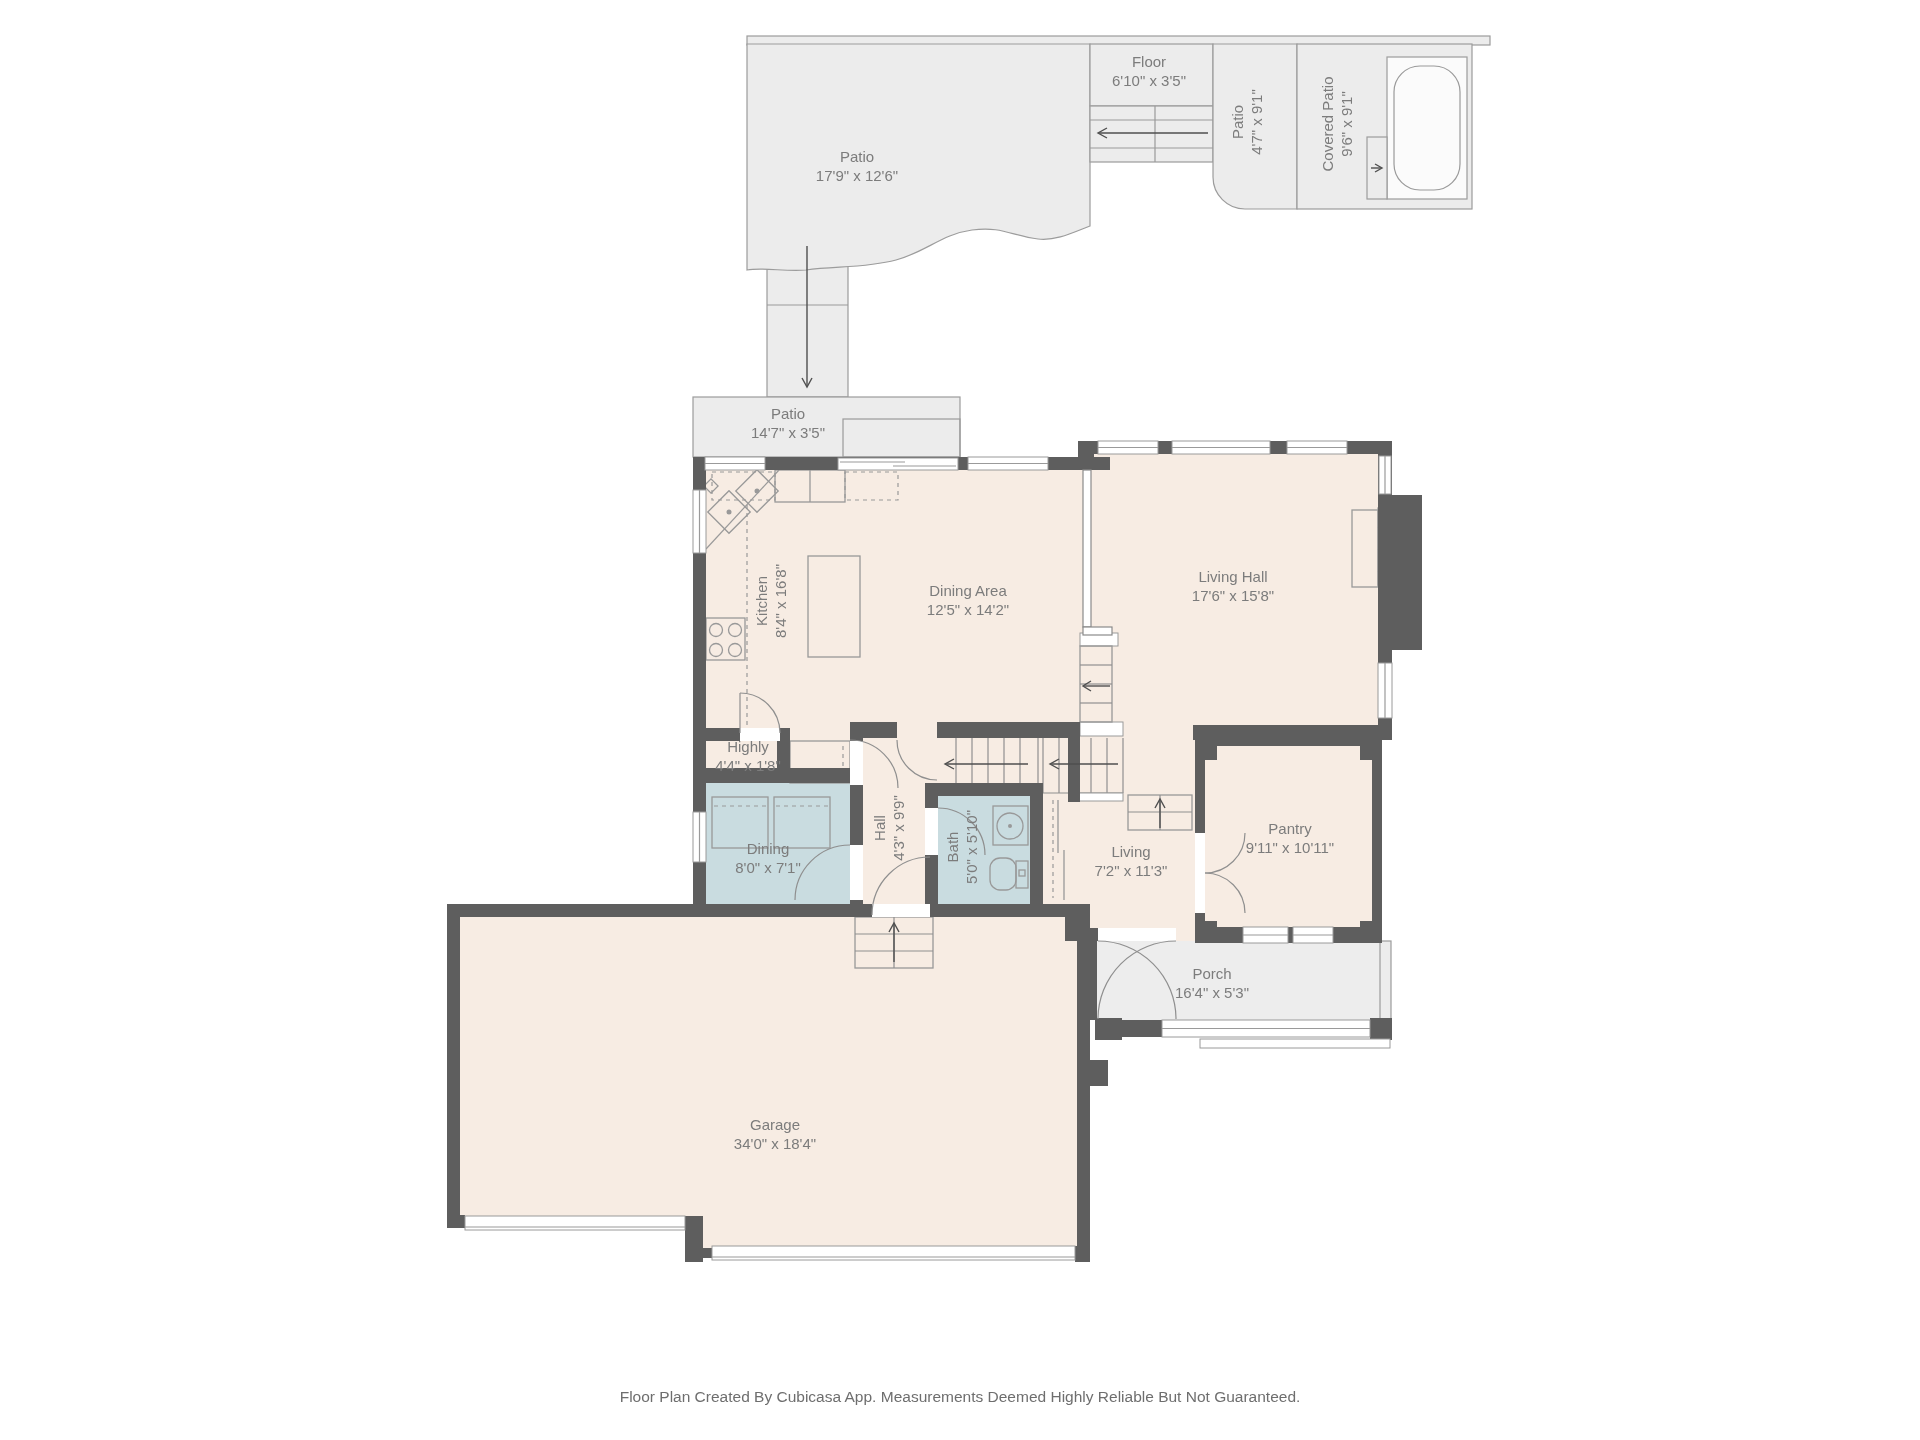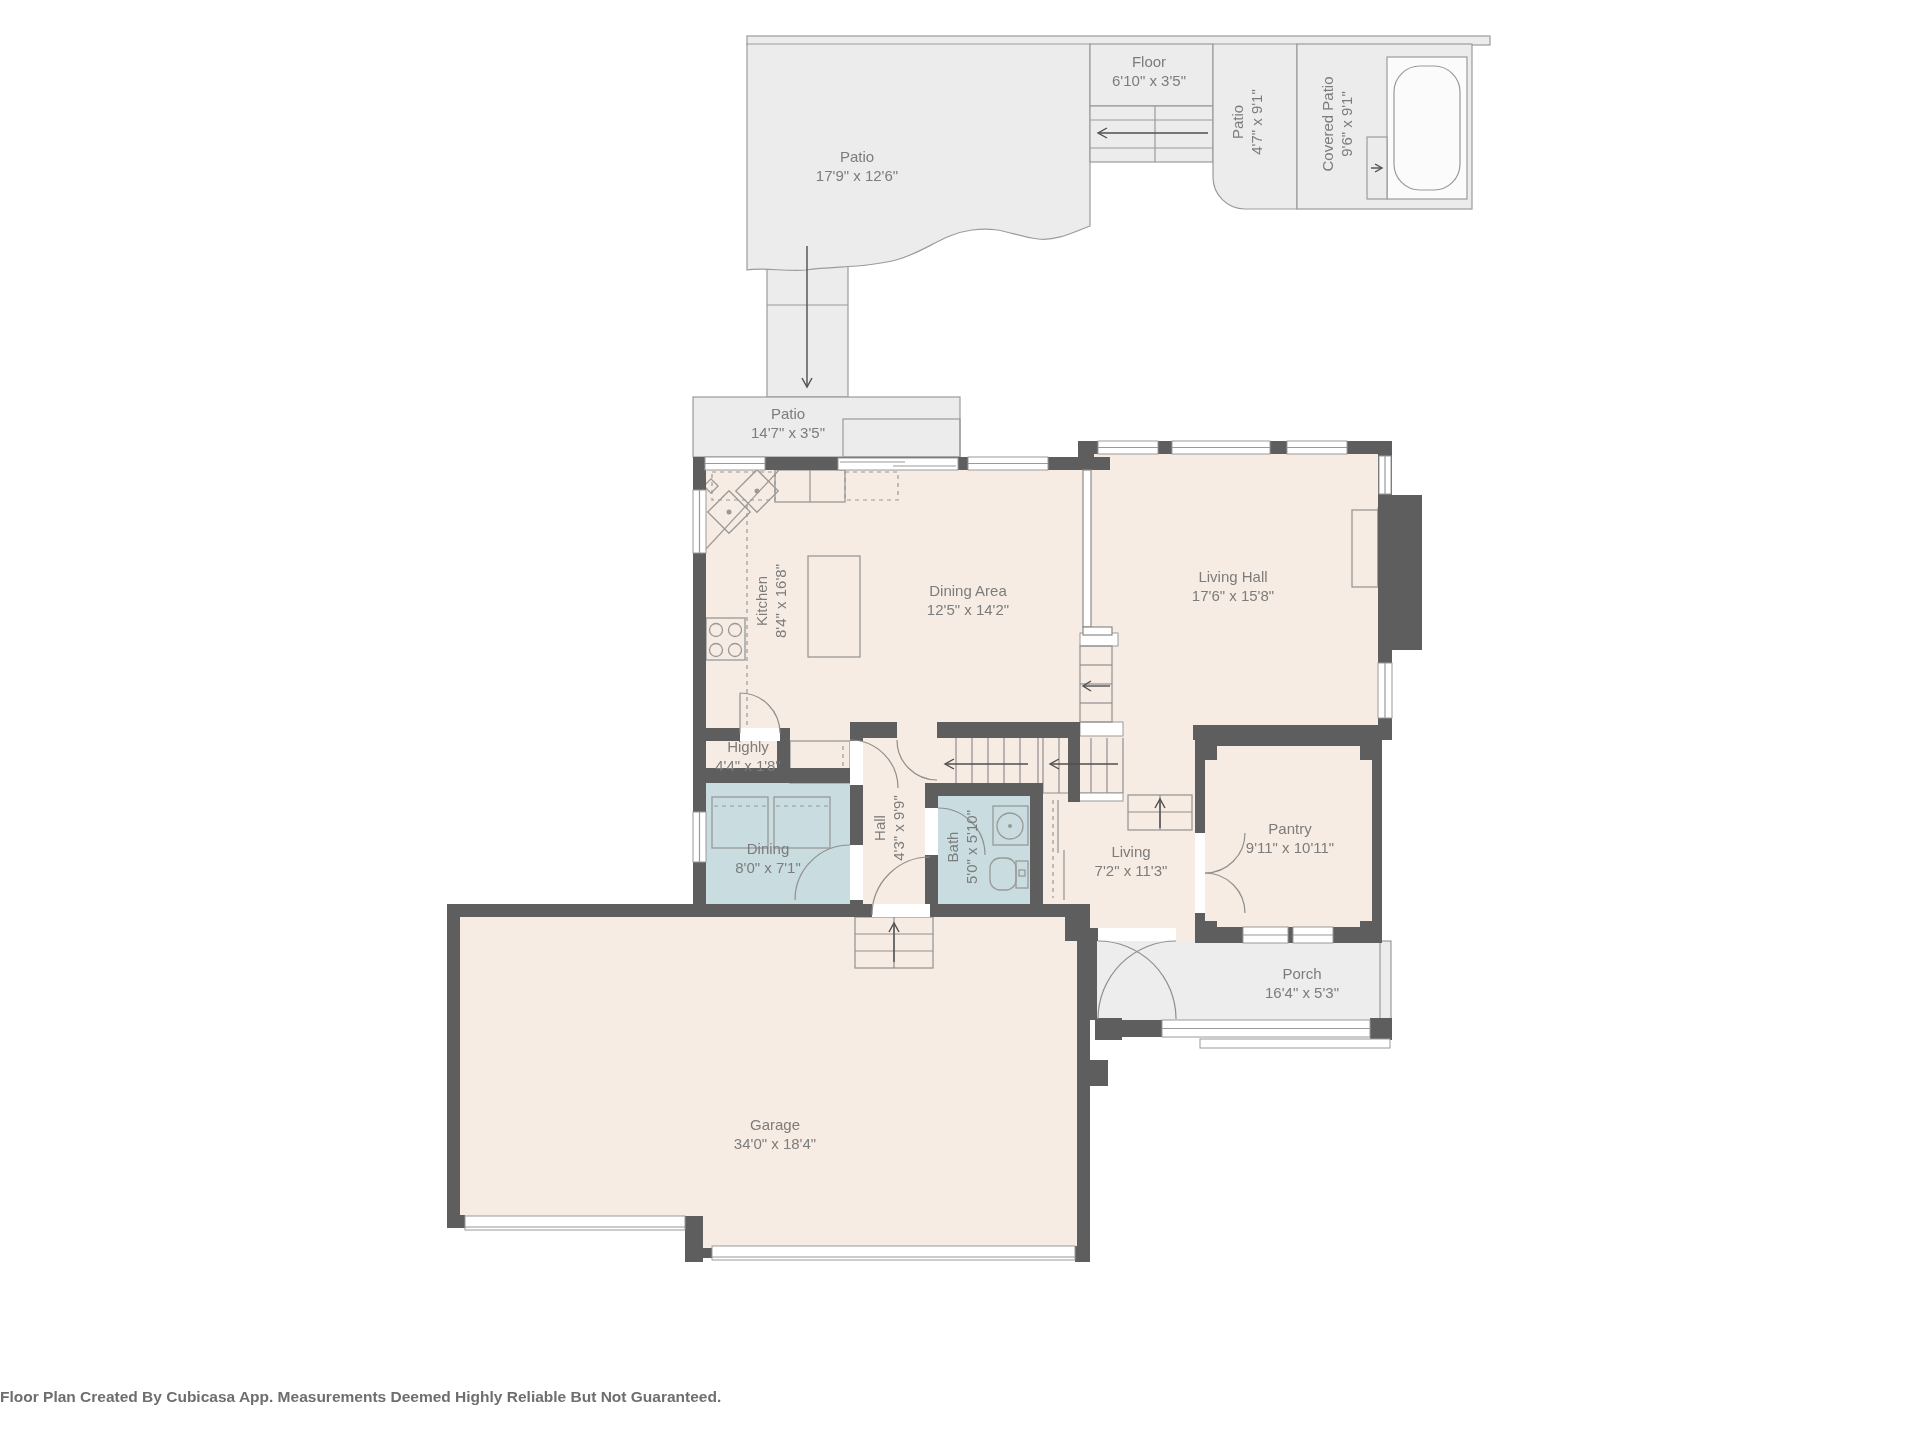--- a/index.html
+++ b/index.html
@@ -19,22 +19,22 @@
   .dash{stroke:#999;stroke-width:1.2;stroke-dasharray:4 4;fill:none;}
   .st  {stroke:#8f8f8f;stroke-width:1.2;fill:none;}
   .arc {fill:none;stroke:#8f8f8f;stroke-width:1.2;}
   .arrow{stroke:#4f4f4f;stroke-width:1.4;fill:none;}
   .halfwall{fill:#ffffff;stroke:#8a8a8a;stroke-width:1.2;}
   .tub {fill:#fbfbfb;stroke:#9c9c9c;stroke-width:1.2;}
   
   .lbl{position:absolute;transform:translate(-50%,-50%);text-align:center;color:#7c7c7c;
        font-size:15px;line-height:19px;white-space:nowrap;}
   .lbl.rot{transform:translate(-50%,-50%) rotate(-90deg);}
-  .footer{position:absolute;left:0;right:0;top:1388px;text-align:left;color:#6e6e6e;
-          font-size:15.5px;font-weight:bold;}
+  .footer{position:absolute;left:0;right:0;top:1388px;text-align:center;color:#6e6e6e;
+          font-size:15.5px;}
 </style>
 </head>
 <body>
 
 <div class="canvas">
 
 <svg width="1920" height="1440" viewBox="0 0 1920 1440">
 
   <g>
     <rect class="out" x="747" y="36" width="743" height="9" fill="#f1f1f1"></rect>
@@ -341,21 +341,21 @@
     <div>5'0" x 5'10"</div>
   </div>
   <div class="lbl" style="left:1131px;top:861px">
     <div>Living</div>
     <div>7'2" x 11'3"</div>
   </div>
   <div class="lbl" style="left:1290px;top:838px">
     <div>Pantry</div>
     <div>9'11" x 10'11"</div>
   </div>
-  <div class="lbl" style="left:1302px;top:983px">
+  <div class="lbl" style="left:1212px;top:983px">
     <div>Porch</div>
     <div>16'4" x 5'3"</div>
   </div>
   <div class="lbl" style="left:775px;top:1134px">
     <div>Garage</div>
     <div>34'0" x 18'4"</div>
   </div>
 </div>
 
 <div class="footer">Floor Plan Created By Cubicasa App. Measurements Deemed Highly Reliable But Not Guaranteed.</div>

